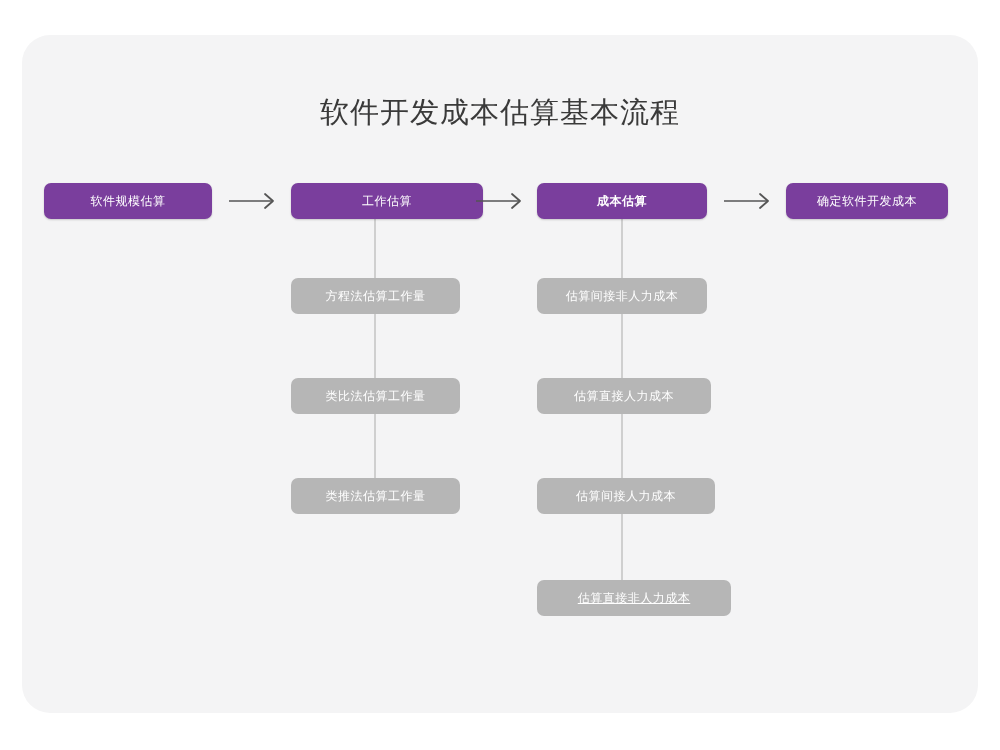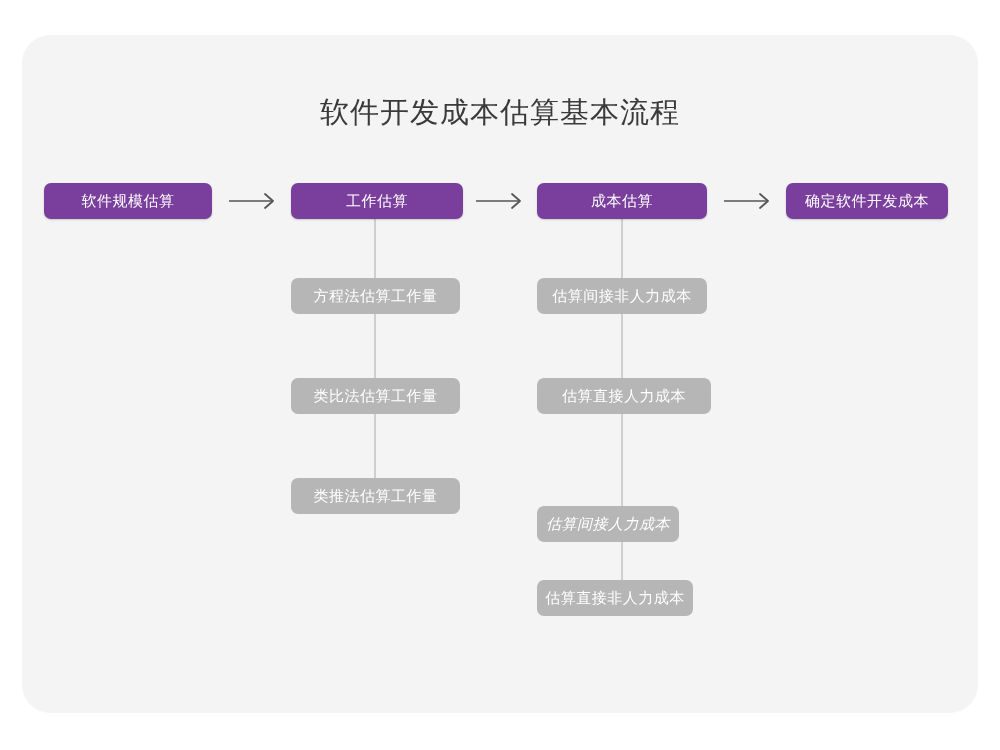--- a/index.html
+++ b/index.html
@@ -54,21 +54,21 @@
   }
   
   .node {
     position: absolute;
     box-sizing: border-box;
     display: flex;
     align-items: center;
     justify-content: center;
     border-radius: 7px;
     color: #ffffff;
-    font-size: 15px;
+    font-size: 12px;
     letter-spacing: 0.5px;
     white-space: nowrap;
     height: 36px;
   }
   .node.primary {
     background: #7a3e9d;
     box-shadow: 0 1px 2px rgba(0,0,0,0.18);
   }
   .node.secondary {
     background: #b6b6b6;
@@ -92,25 +92,25 @@
     <div class="title">软件开发成本估算基本流程</div>
 
     <div class="vline" style="left:374px; top:218px; height:280px;"></div>
 
     <div class="vline" style="left:621px; top:218px; height:382px;"></div>
 
     <div class="node primary" style="left:44px; top:183px; width:168px;">
       <span>软件规模估算</span>
     </div>
 
-    <div class="node primary" style="left:291px; top:183px; width:172px;">
+    <div class="node primary" style="left:291px; top:183px; width:192px;">
       <span>工作估算</span>
     </div>
 
-    <div class="node primary" style="left:537px; top:183px; width:170px;">
+    <div class="node primary" style="left:537px; top:183px; width:170px;font-weight:bold;">
       <span>成本估算</span>
     </div>
 
     <div class="node primary" style="left:786px; top:183px; width:162px;">
       <span>确定软件开发成本</span>
     </div>
 
     <div class="arrow" style="left:228px; top:189px; width:50px;">
       <svg width="50" height="24" viewBox="0 0 50 24">
         <line x1="1" y1="12" x2="44" y2="12" stroke="#555555" stroke-width="1.6"></line>
@@ -145,22 +145,22 @@
     </div>
 
     <div class="node secondary" style="left:291px; top:478px; width:169px;">
       <span>类推法估算工作量</span>
     </div>
 
     <div class="node secondary" style="left:537px; top:378px; width:174px;">
       <span>估算直接人力成本</span>
     </div>
 
-    <div class="node secondary" style="left:537px; top:506px; width:142px;font-style:italic;">
+    <div class="node secondary" style="left:537px; top:478px; width:178px;">
       <span>估算间接人力成本</span>
     </div>
 
-    <div class="node secondary" style="left:537px; top:580px; width:156px;">
+    <div class="node secondary" style="left:537px; top:580px; width:194px;text-decoration:underline;">
       <span>估算直接非人力成本</span>
     </div>
 
   </div>
 </div>
 
 </body></html>

